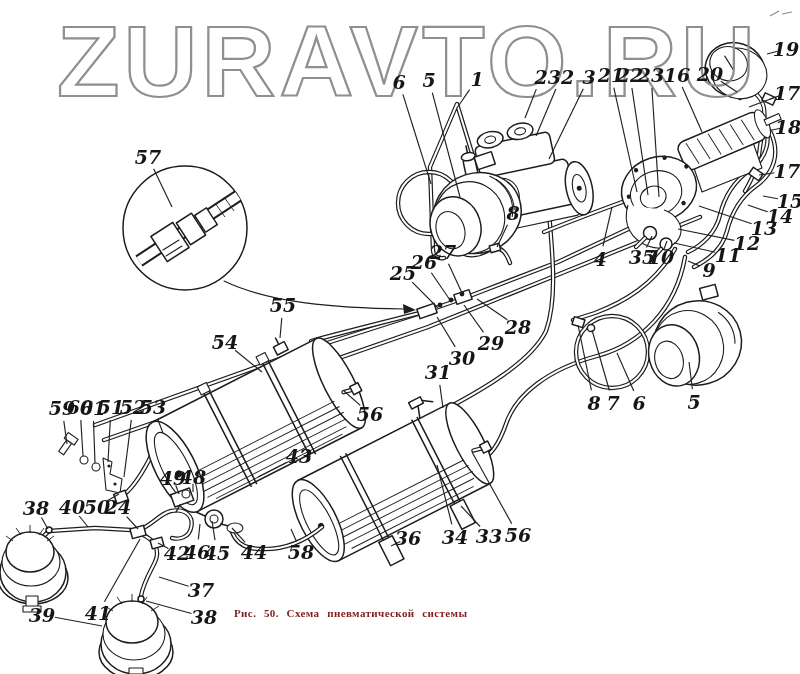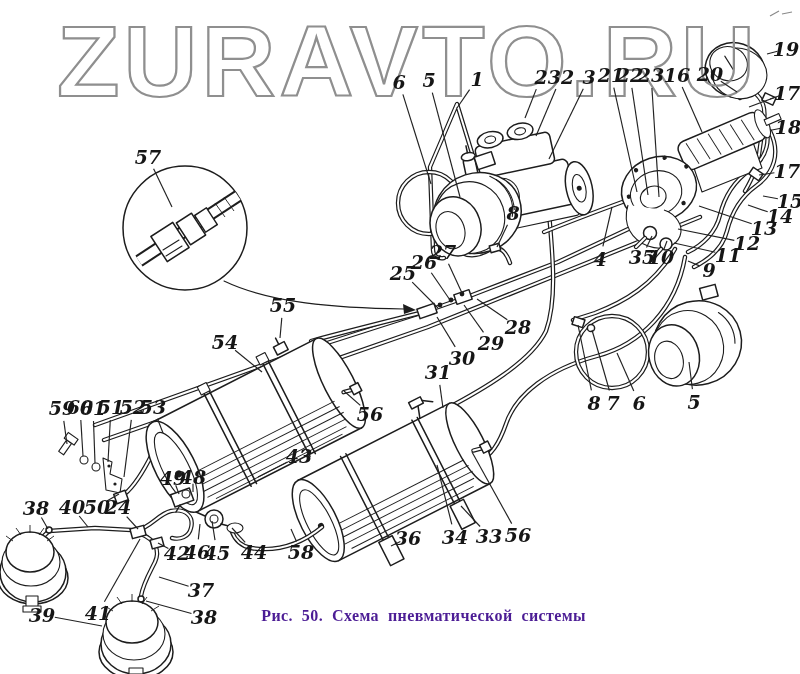--- a/index.html
+++ b/index.html
@@ -1,21 +1,21 @@
 <!DOCTYPE html>
 <html style="--paper: #ffffff; --ink: #1d1d1d; --watermark-outline: #8f8f8f;"><head>
 <meta charset="utf-8">
 <style>
   html,body{margin:0;padding:0;background:#fff;}
   .page{position:relative;width:800px;height:674px;background:var(--paper,#fff);overflow:hidden;
         font-family:"Liberation Serif",serif;padding-left:48px;}
   .page svg{position:absolute;left:0;top:0;}
-  .caption{position:absolute;left:234px;top:607px;width:352px;text-align:right;
-           font-family:"Liberation Serif",serif;font-weight:bold;font-size:16px;
-           letter-spacing:.4px;word-spacing:4.5px;color:#4c1d95;}
+  .caption{position:absolute;left:234px;top:607px;width:352px;text-align:left;
+           font-family:"Liberation Serif",serif;font-weight:bold;font-size:11px;
+           letter-spacing:.4px;word-spacing:4.5px;color:#7f1d1d;}
   
   .ln{fill:none;stroke:var(--ink,#1d1d1d);stroke-width:1.5;stroke-linecap:round;stroke-linejoin:round}
   .lt{fill:none;stroke:var(--ink,#1d1d1d);stroke-width:1.1;stroke-linecap:round;stroke-linejoin:round}
   .po{fill:none;stroke:var(--ink,#1d1d1d);stroke-width:4.4;stroke-linecap:round;stroke-linejoin:round}
   .pi{fill:none;stroke:#fff;stroke-width:2;stroke-linecap:round;stroke-linejoin:round}
   .tpo{fill:none;stroke:var(--ink,#1d1d1d);stroke-width:13;stroke-linecap:butt}
   .tpi{fill:none;stroke:#fff;stroke-width:9;stroke-linecap:butt}
   .part{fill:#fff;stroke:var(--ink,#1d1d1d);stroke-width:1.5;stroke-linejoin:round}
   .partt{fill:#fff;stroke:var(--ink,#1d1d1d);stroke-width:1.1;stroke-linejoin:round}
   .white{fill:#fff;stroke:none}

